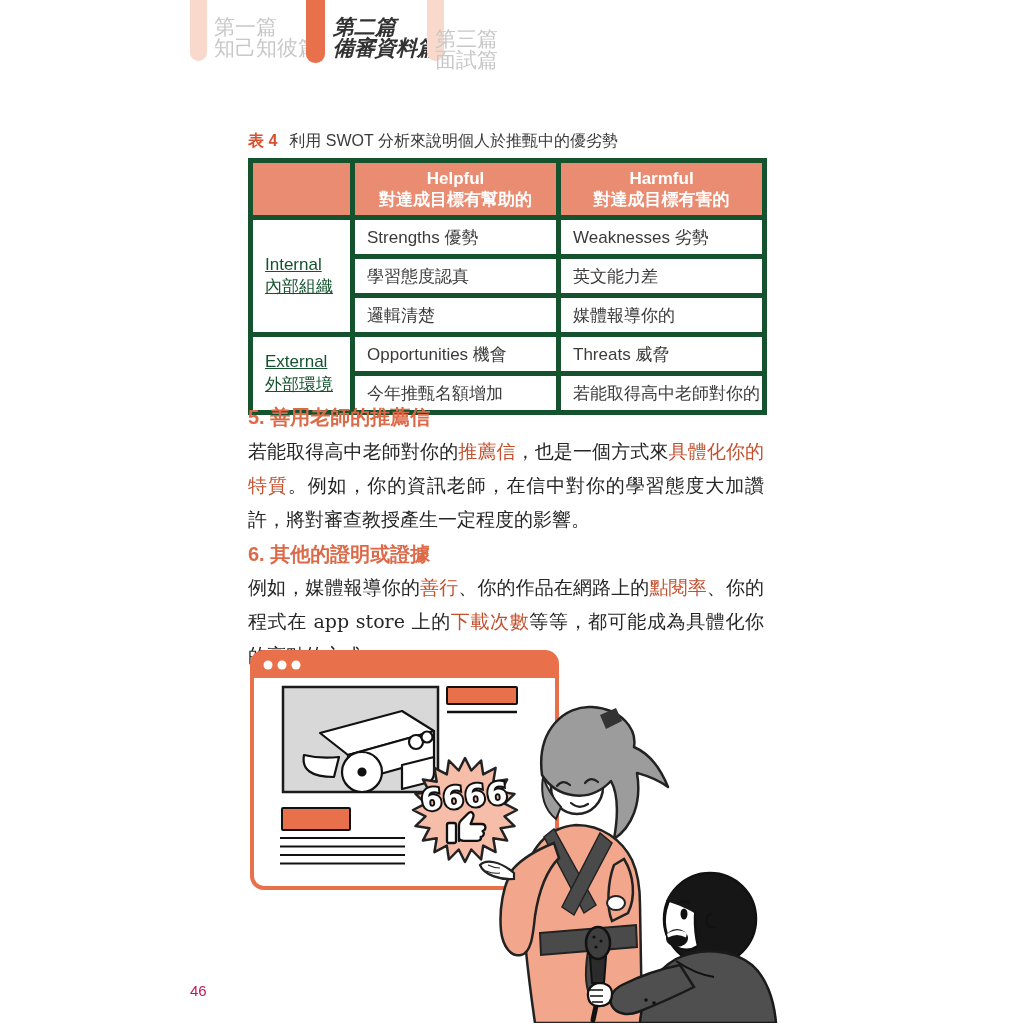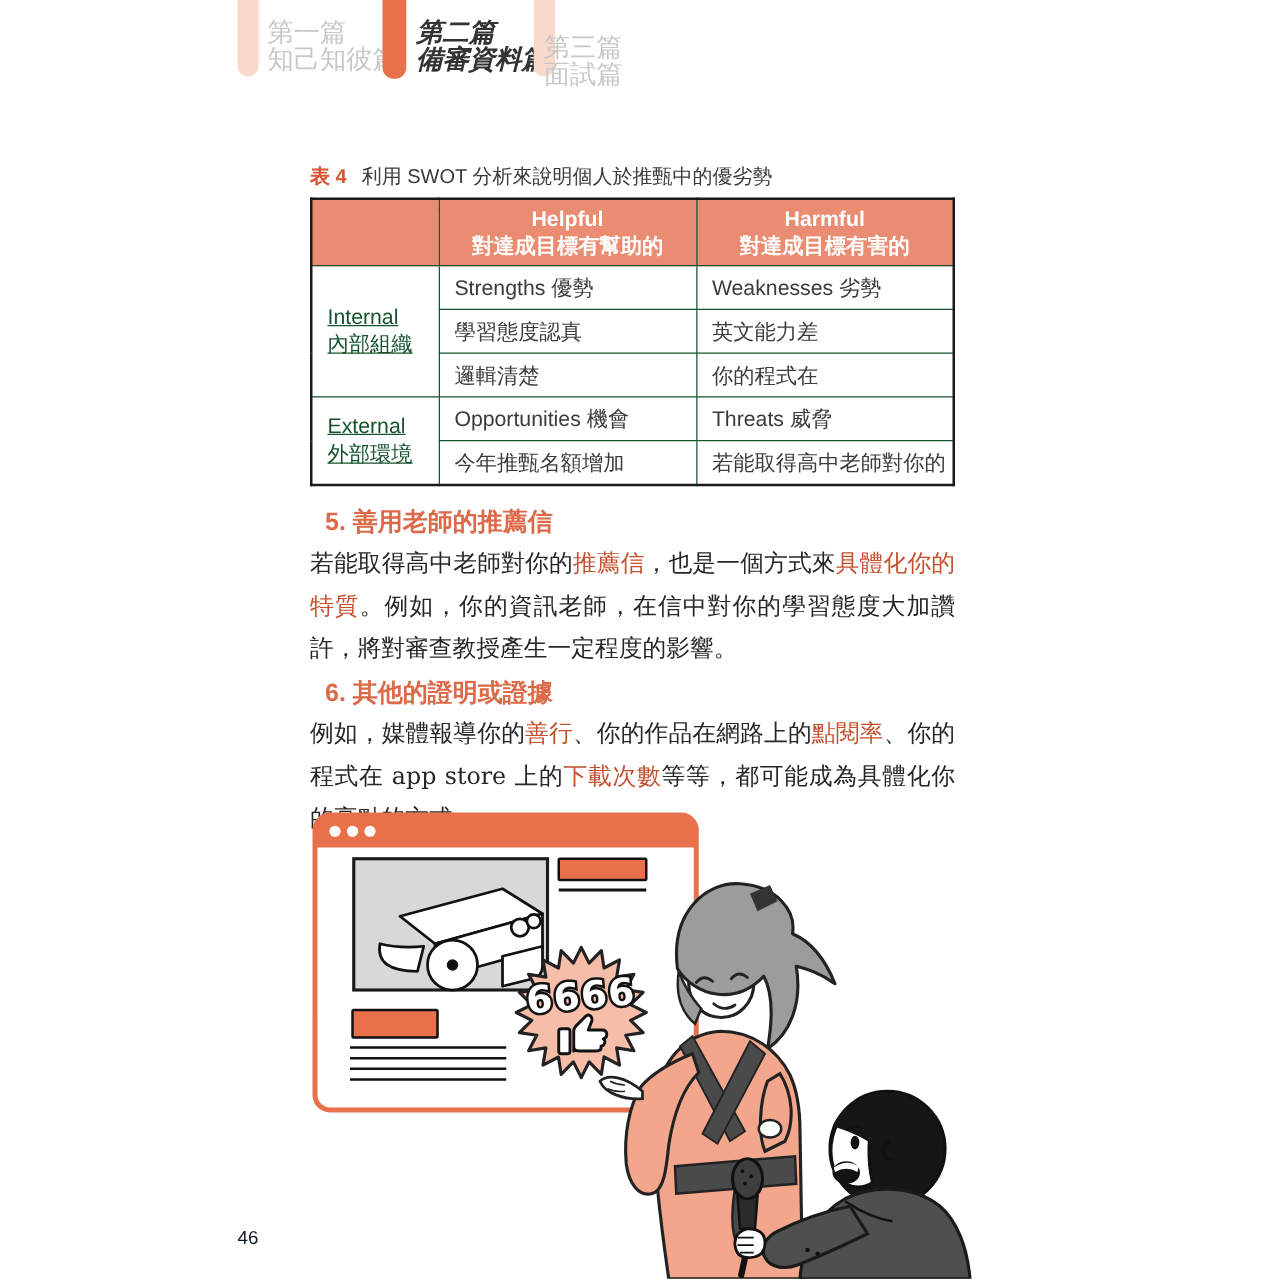--- a/index.html
+++ b/index.html
@@ -14,38 +14,38 @@
   .tab-text.active{color:#333333;font-weight:bold;}
 
   
   .caption{position:absolute;left:248px;top:131px;width:514px;border-bottom:1.5px solid #4a4a4a;
            padding-bottom:15px;font-size:16px;color:#3a3a3a;}
   .caption .tag{color:#D85230;font-weight:bold;margin-right:12px;}
 
   
   table.swot{position:absolute;left:248px;top:158px;width:514px;border-collapse:collapse;
              table-layout:fixed;font-size:17px;color:#3b3b3b;}
-  table.swot td,table.swot th{border:1px solid #14532d;padding:0 0 0 12px;text-align:left;vertical-align:middle;}
+  table.swot td,table.swot th{border:5px solid #14532d;padding:0 0 0 12px;text-align:left;vertical-align:middle;}
   table.swot{border:2px solid #1a1a1a;}
   table.swot thead th{background:#EA8C72;color:#ffffff;font-weight:bold;text-align:center;
                       height:52px;padding:0;line-height:1.25;}
   table.swot tbody td{height:34px;}
   td.grp{color:#14532d;line-height:1.3;padding-left:10px;text-decoration:underline;}
 
   
-  .sec-h{position:absolute;left:260px;width:516px;font-size:20px;font-weight:bold;color:#DC6A48;}
+  .sec-h{position:absolute;left:248px;width:516px;font-size:20px;font-weight:bold;color:#DC6A48;}
   .sec-p{position:absolute;left:248px;width:516px;font-family:"DejaVu Serif","Liberation Serif",serif;
          font-size:19px;line-height:34px;color:#262626;text-align:justify;margin:0;}
   .sec-p .hl{color:#C4502E;}
 
   
   .illus{position:absolute;left:240px;top:645px;width:560px;height:378px;}
 
   
-  .pagenum{position:absolute;left:190px;top:982px;font-size:15px;color:#0f172a;}
+  .pagenum{position:absolute;left:190px;top:982px;font-size:15px;color:#be185d;}
 </style>
 </head>
 <body>
 
 <div class="tab" style="left:190px;">
   <span class="tab-bar" style="left:0;"></span>
   <span class="tab-text" style="left:24px;">
     <span>第一篇</span><br>
     <span>知己知彼篇</span>
   </span>
@@ -96,21 +96,21 @@
       </td>
       <td>Strengths 優勢</td>
       <td>Weaknesses 劣勢</td>
     </tr>
     <tr>
       <td>學習態度認真</td>
       <td>英文能力差</td>
     </tr>
     <tr>
       <td>邏輯清楚</td>
-      <td>你的程式在</td>
+      <td>媒體報導你的</td>
     </tr>
     <tr>
       <td class="grp" rowspan="2">
         <div>External</div>
         <div>外部環境</div>
       </td>
       <td>Opportunities 機會</td>
       <td>Threats 威脅</td>
     </tr>
     <tr>

